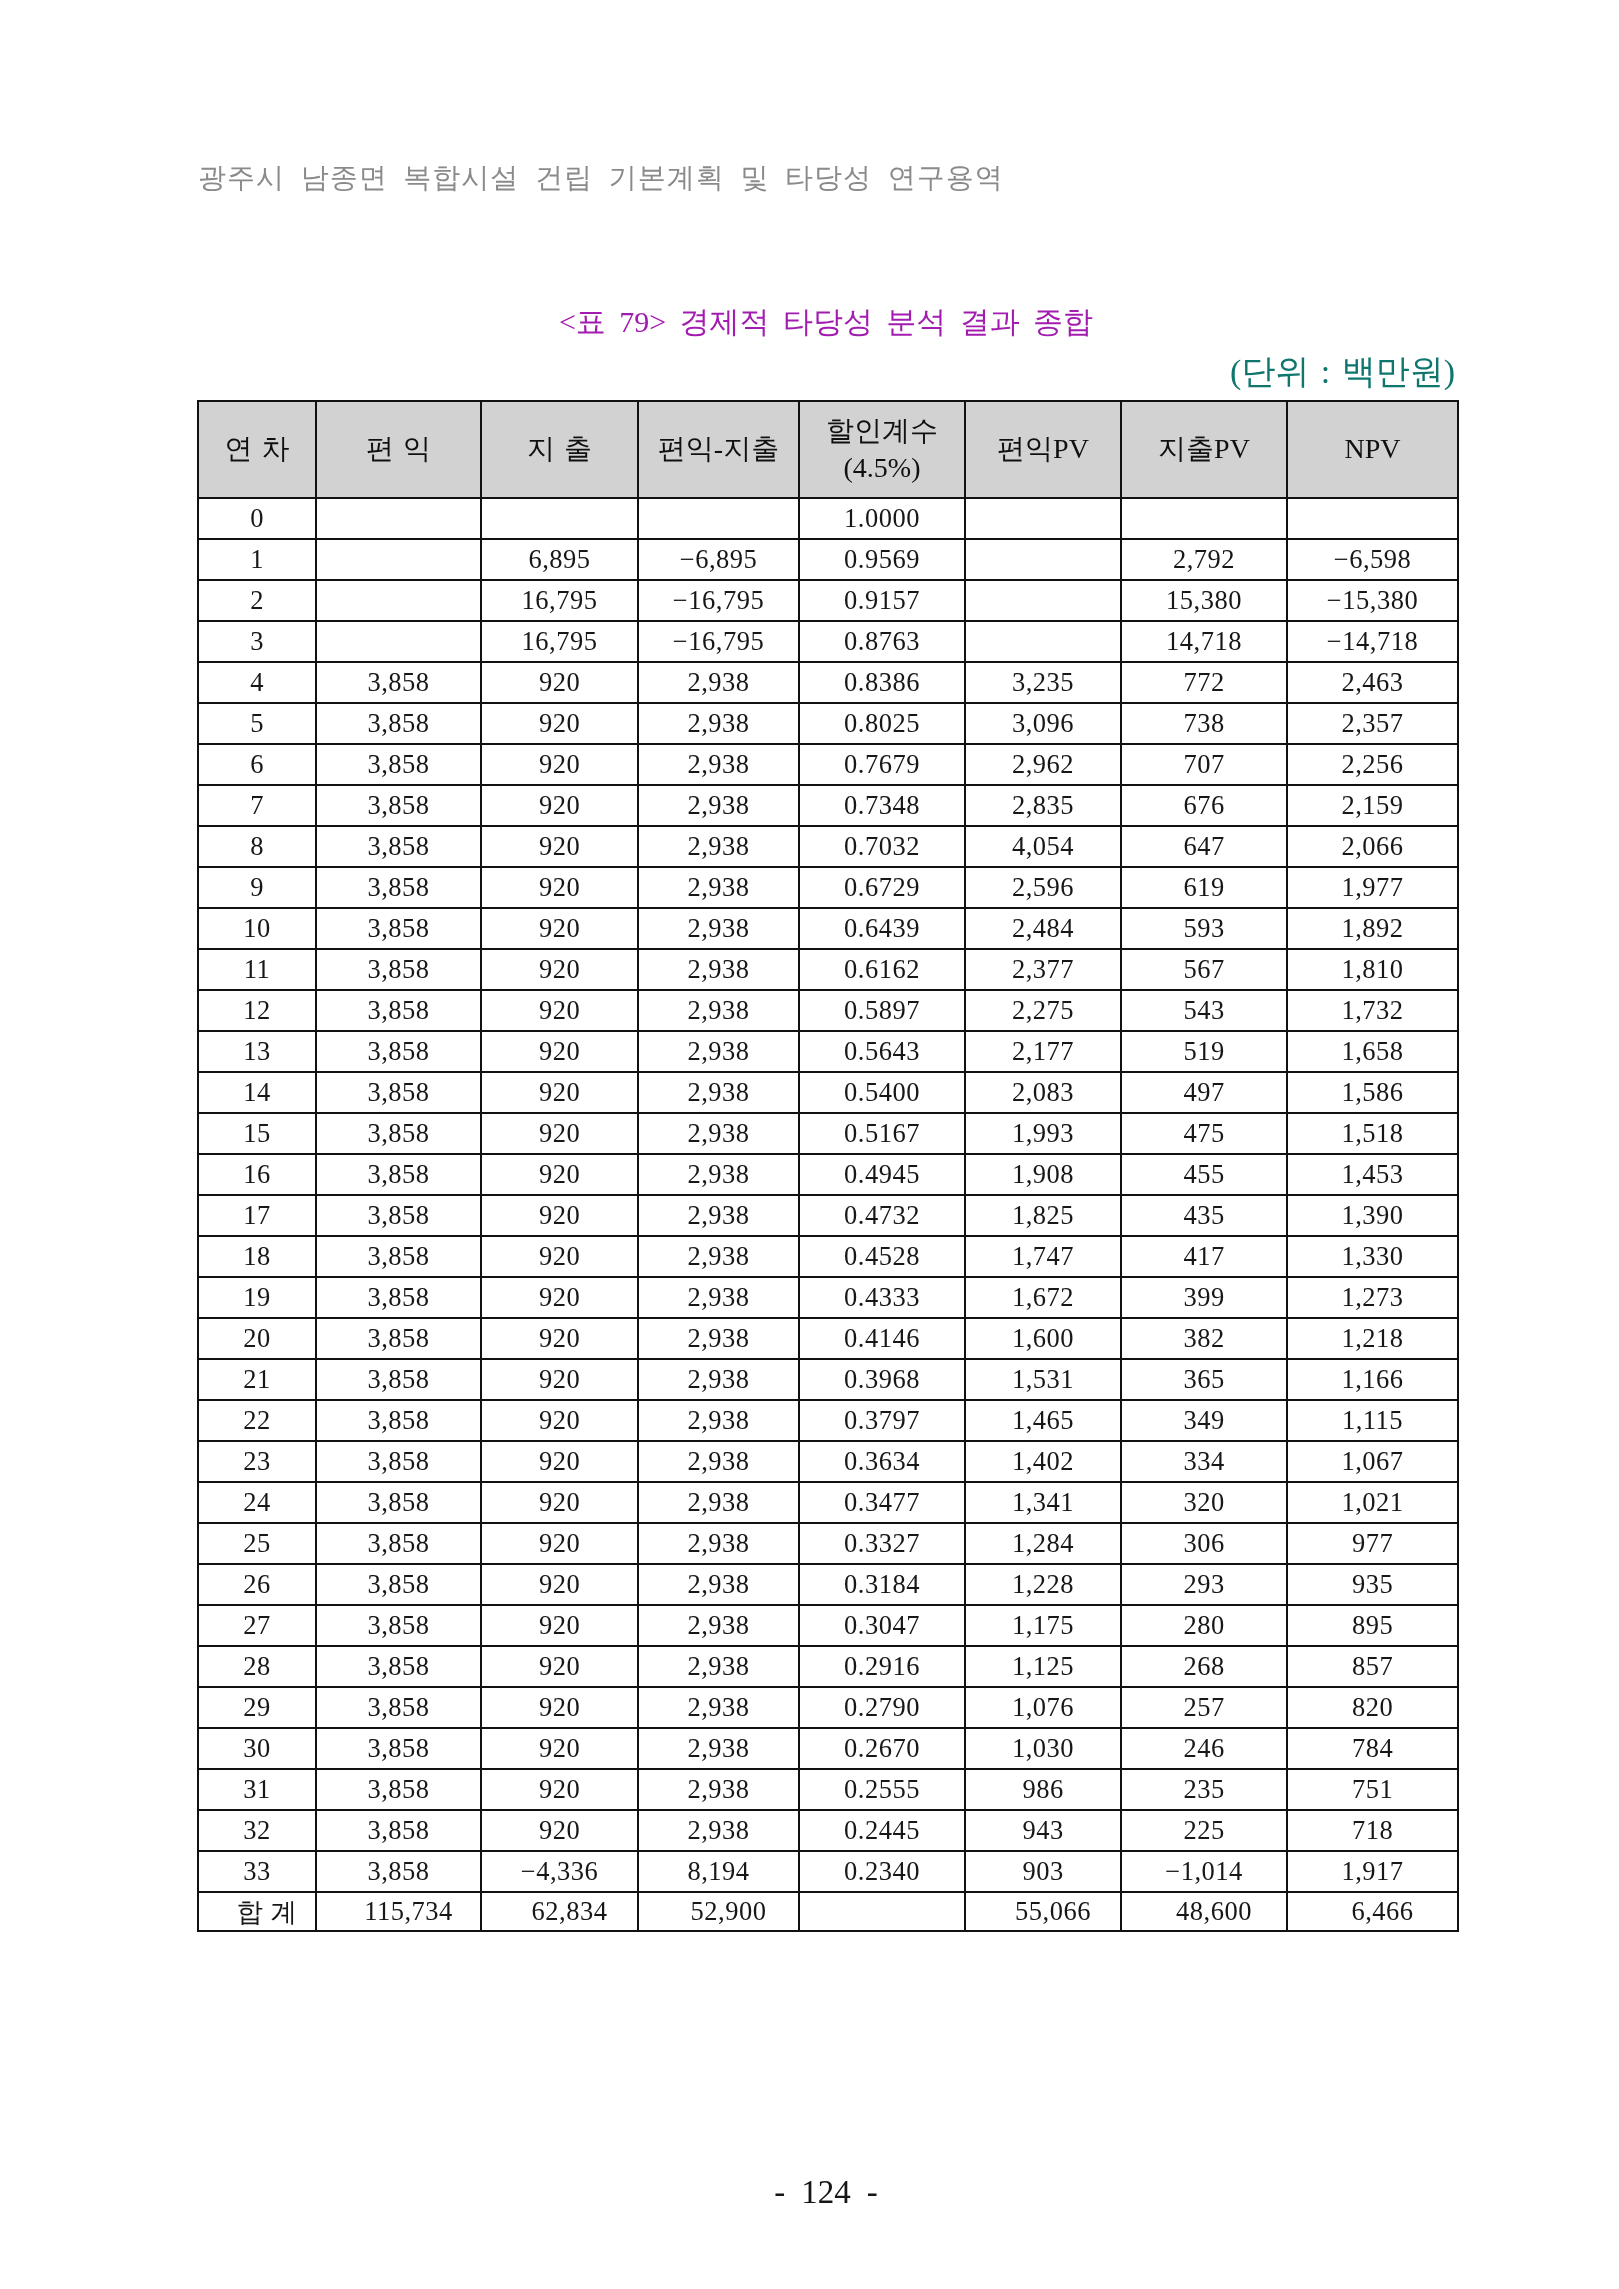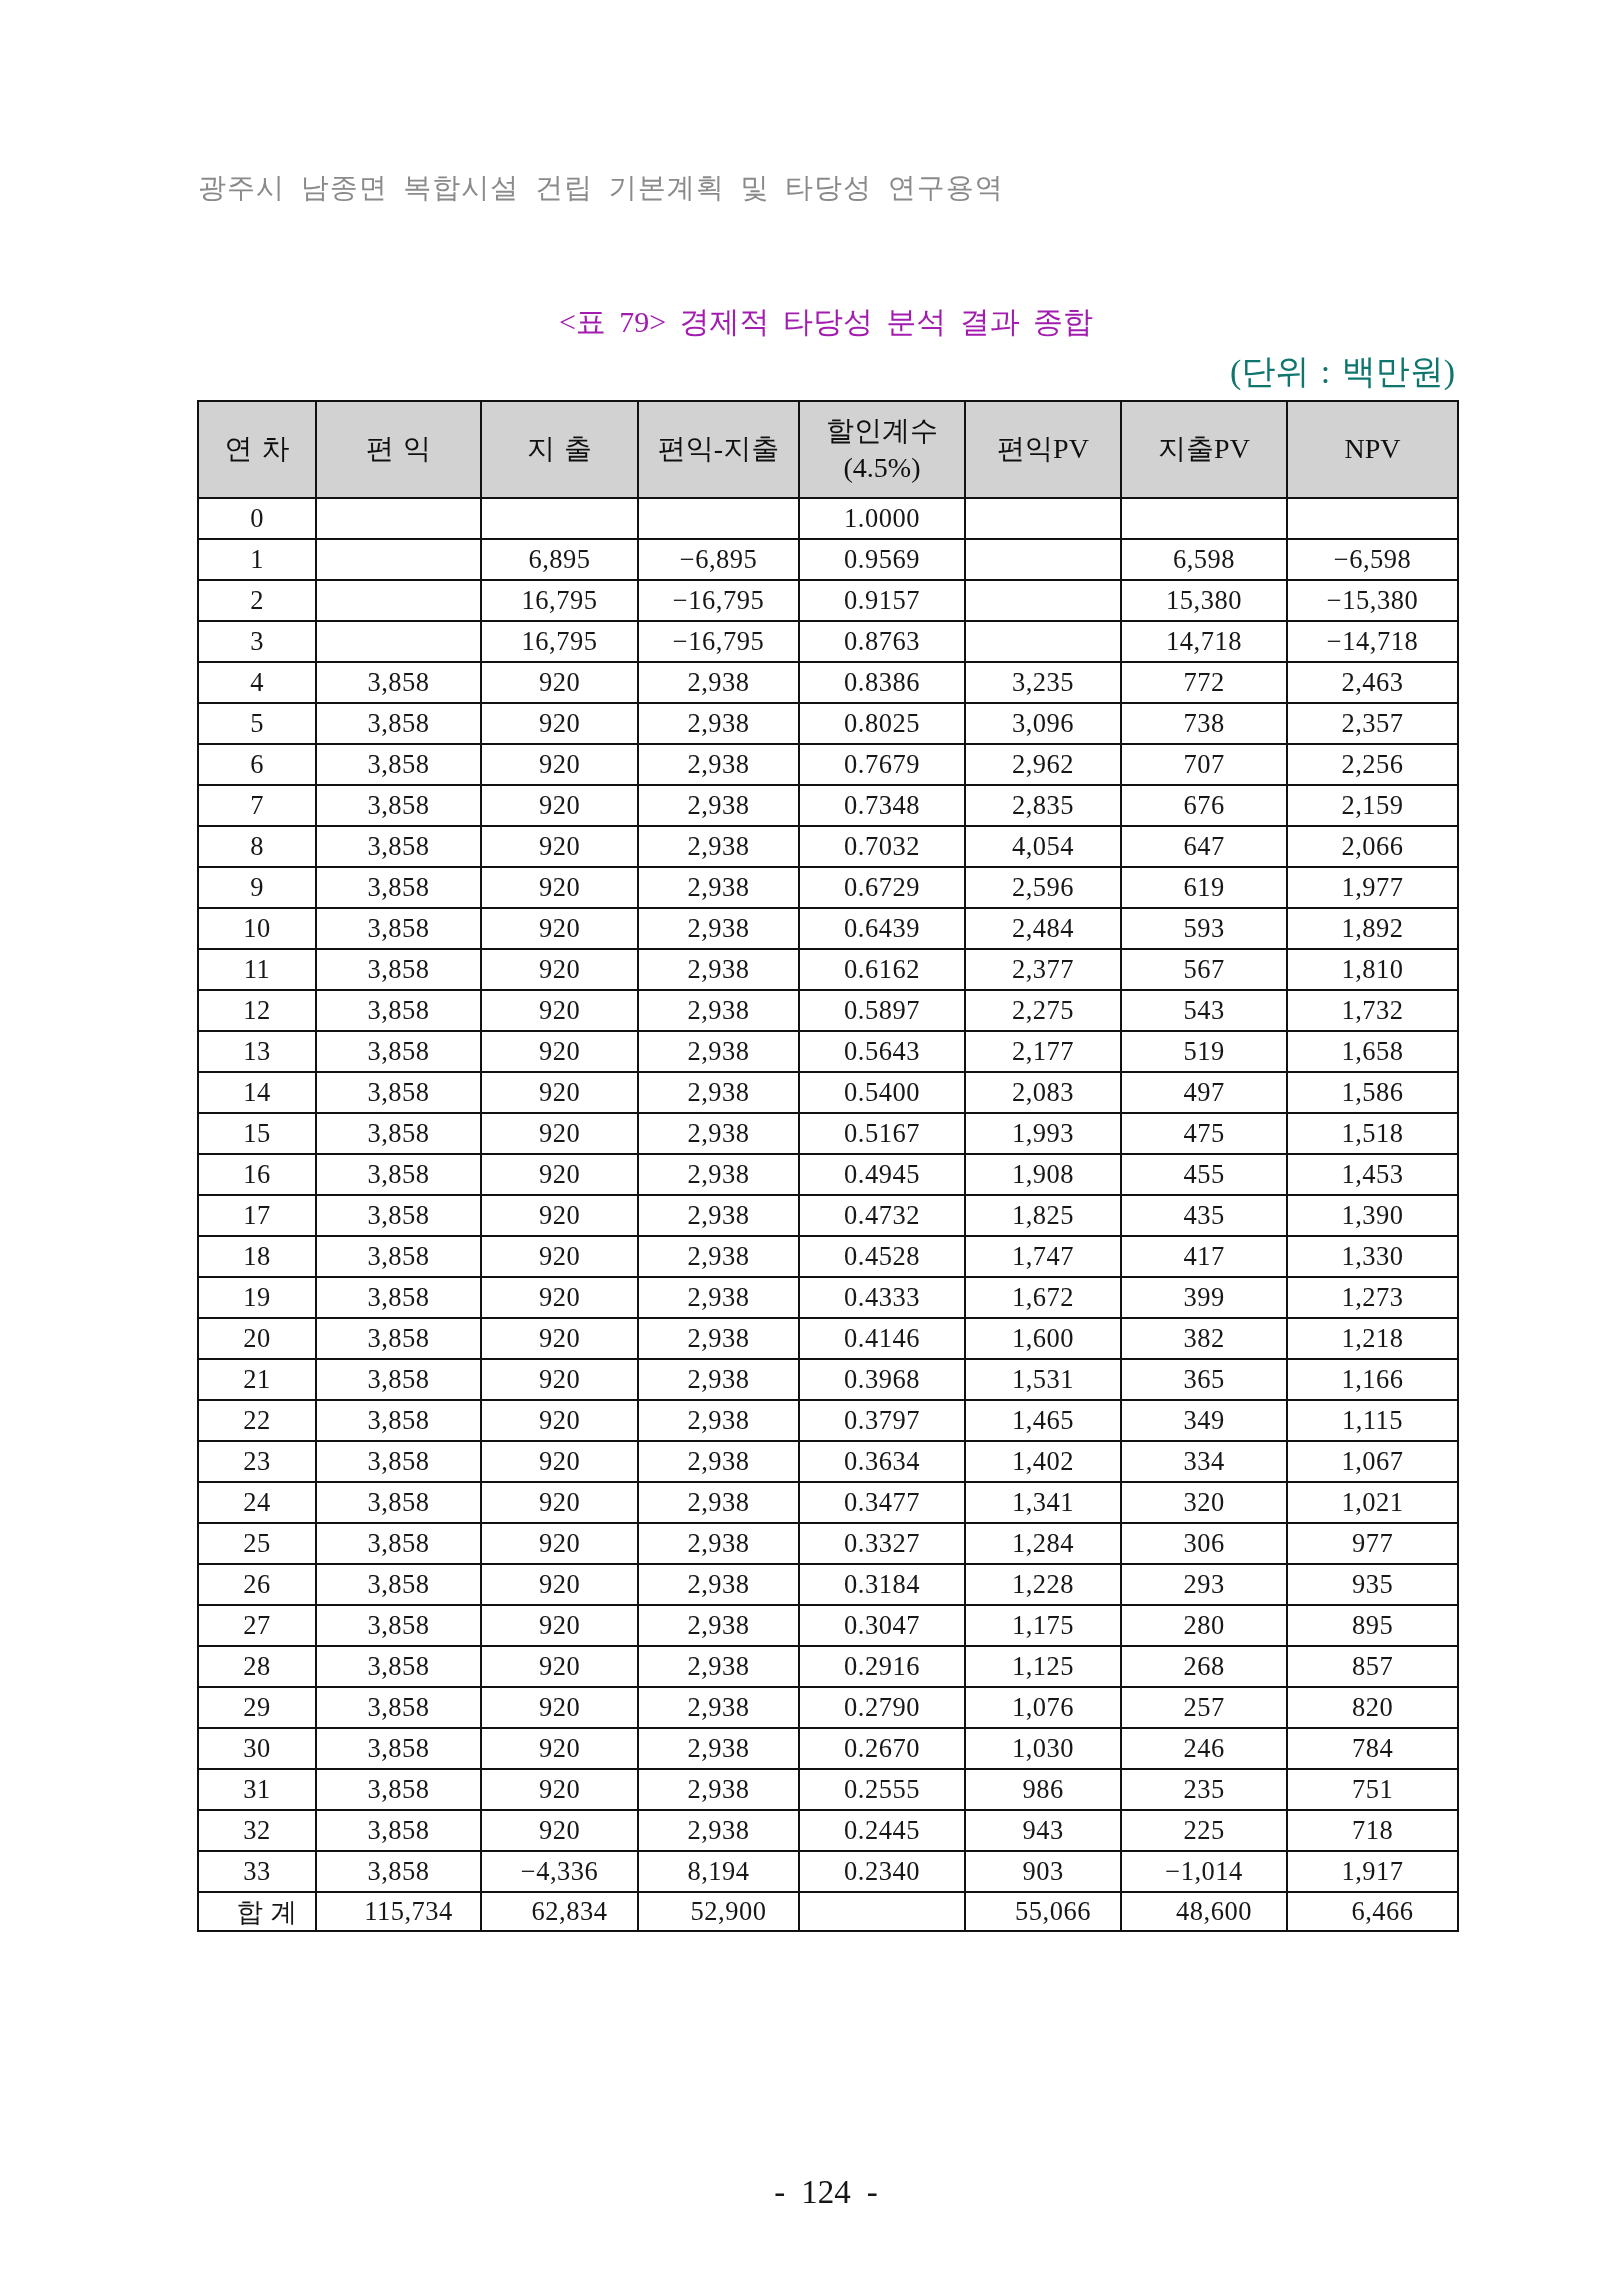--- a/index.html
+++ b/index.html
@@ -8,21 +8,21 @@
     height: 2290px;
     background: #ffffff;
     font-family: "Liberation Serif", serif;
     color: #1c1c1c;
     position: relative;
     overflow: hidden;
   }
   .running-header {
     position: absolute;
     left: 198px;
-    top: 169px;
+    top: 159px;
     font-family: "Liberation Sans", sans-serif;
     font-size: 28px;
     font-weight: 400;
     color: #8a8a8a;
     letter-spacing: 1px;
     word-spacing: 6.9px;
     white-space: nowrap;
   }
   .table-title {
     position: absolute;
@@ -142,21 +142,21 @@
         <td data-name="table-cell"></td>
         <td data-name="table-cell"></td>
       </tr>
       <tr data-name="table-row">
         <td data-name="table-cell">1</td>
         <td data-name="table-cell"></td>
         <td data-name="table-cell">6,895</td>
         <td data-name="table-cell">−6,895</td>
         <td data-name="table-cell">0.9569</td>
         <td data-name="table-cell"></td>
-        <td data-name="table-cell">6,598</td>
+        <td data-name="table-cell">2,792</td>
         <td data-name="table-cell">−6,598</td>
       </tr>
       <tr data-name="table-row">
         <td data-name="table-cell">2</td>
         <td data-name="table-cell"></td>
         <td data-name="table-cell">16,795</td>
         <td data-name="table-cell">−16,795</td>
         <td data-name="table-cell">0.9157</td>
         <td data-name="table-cell"></td>
         <td data-name="table-cell">15,380</td>

